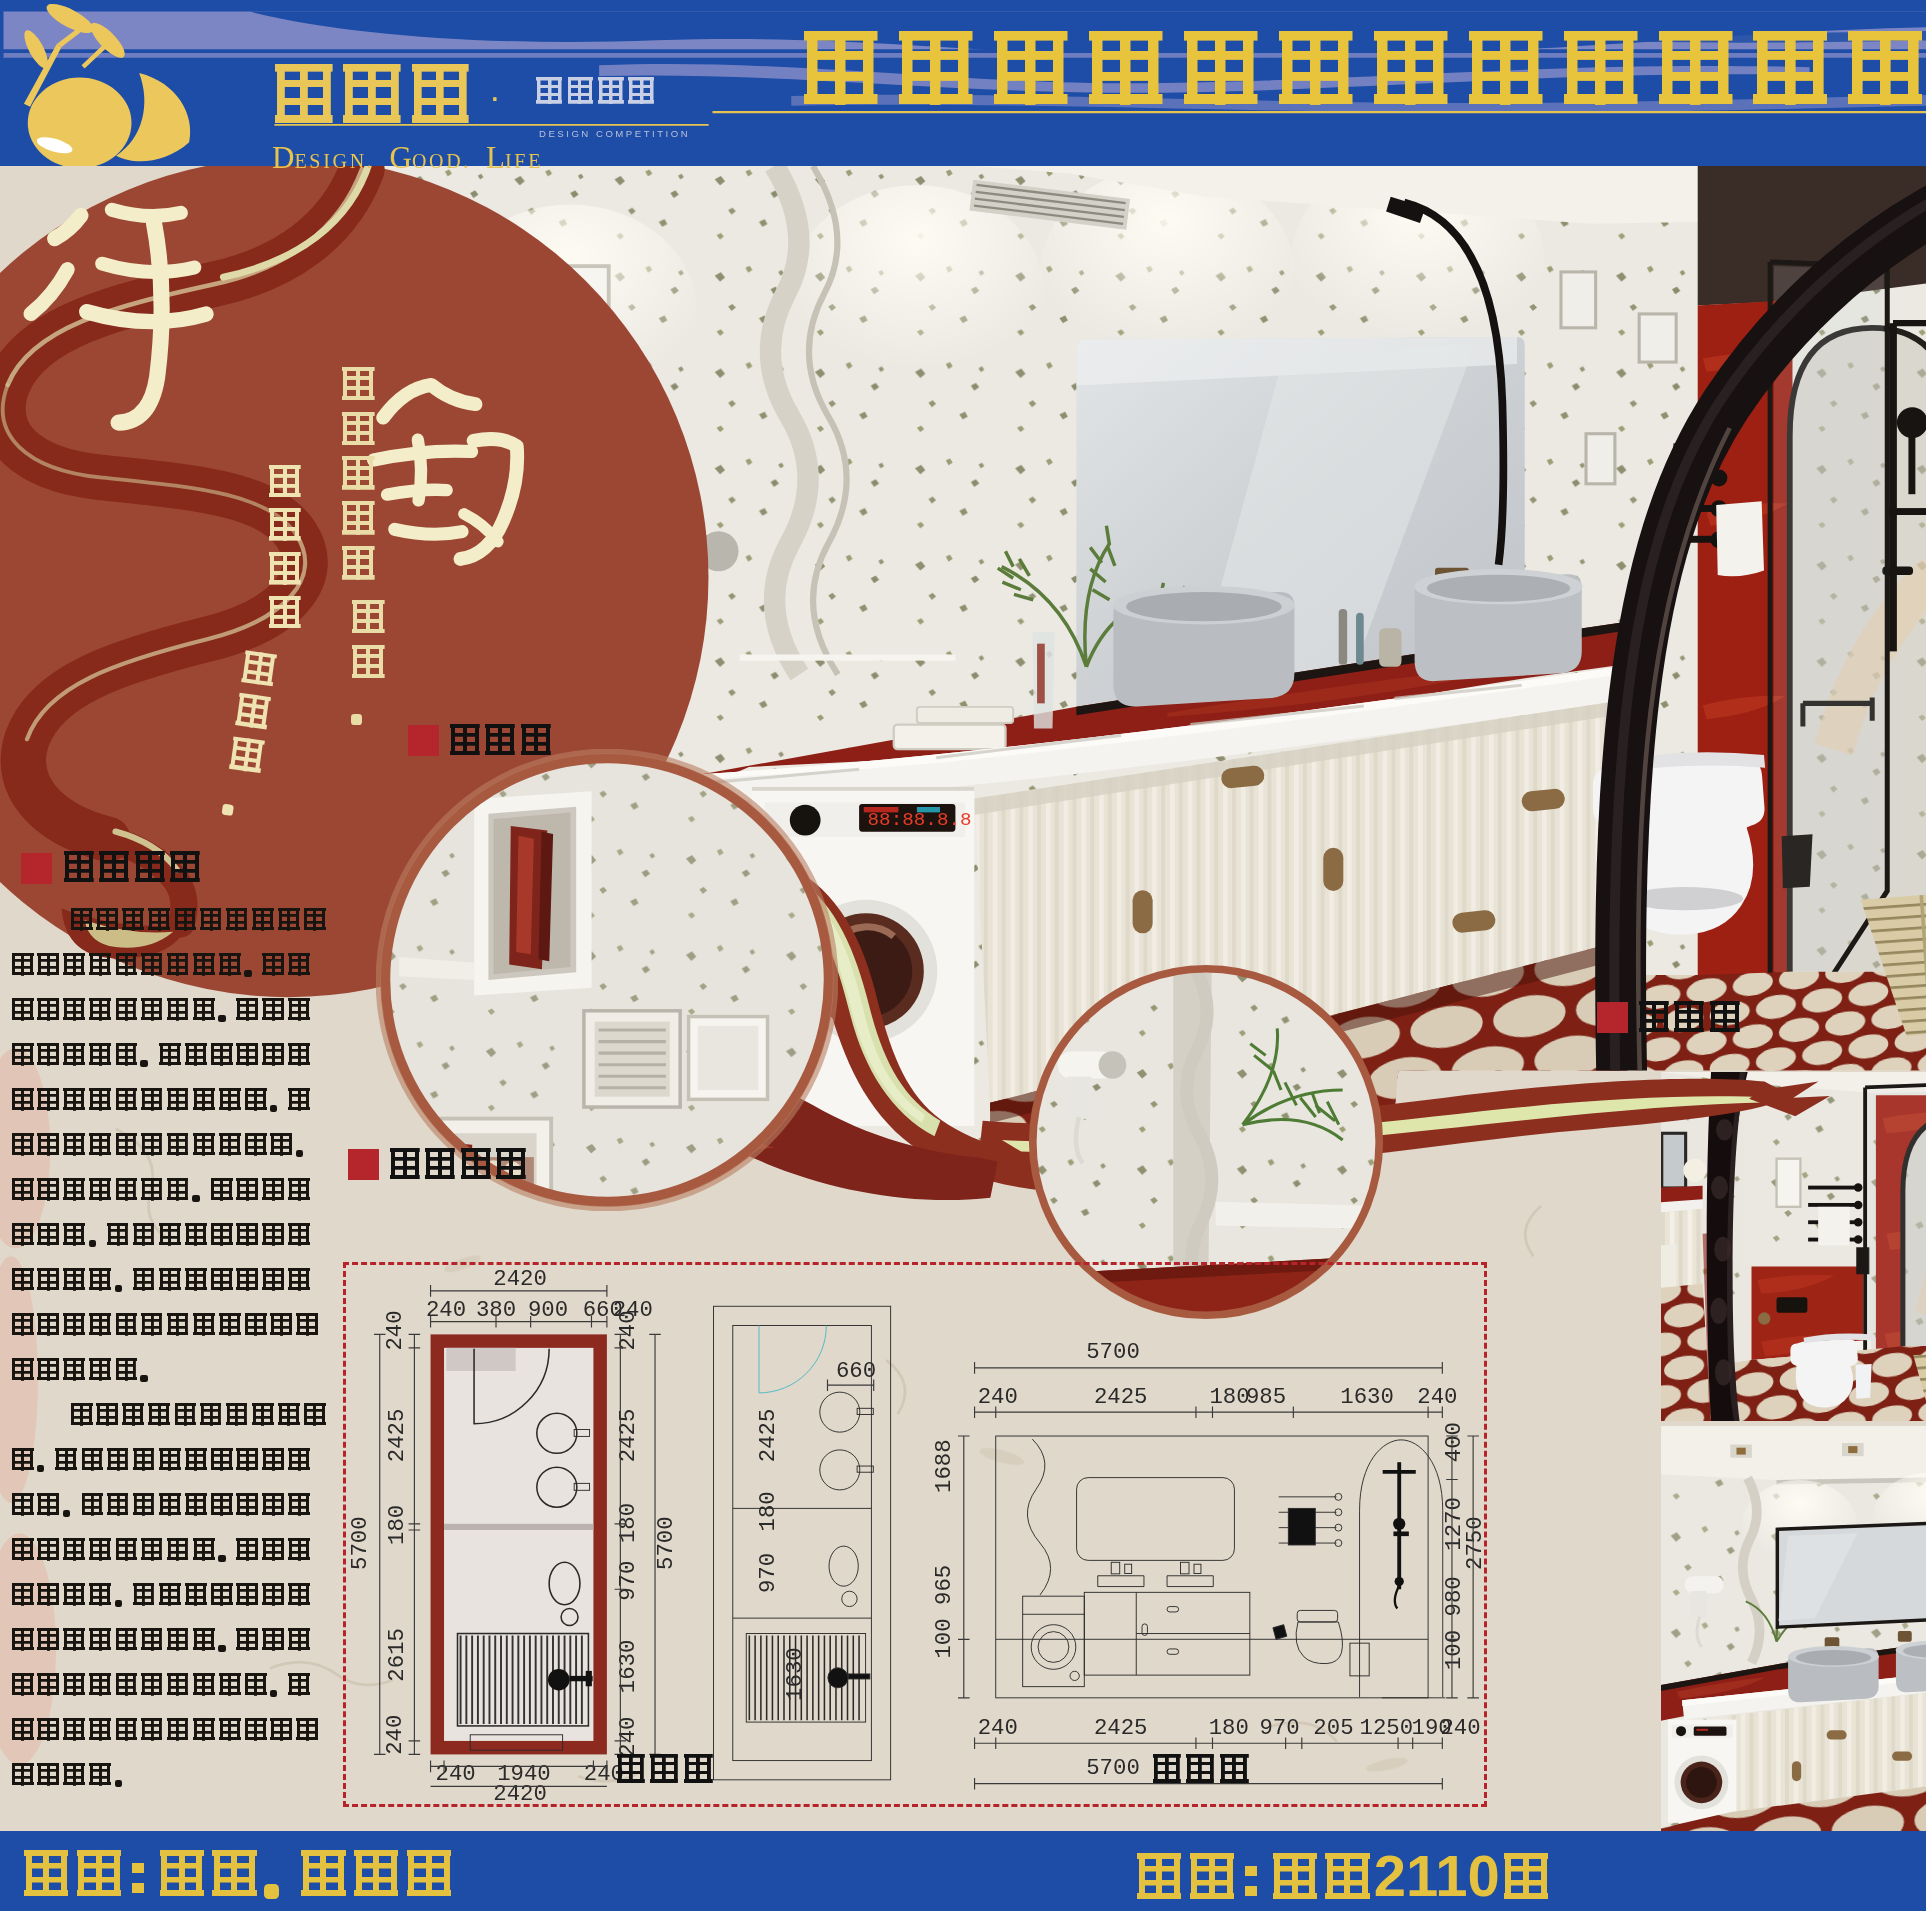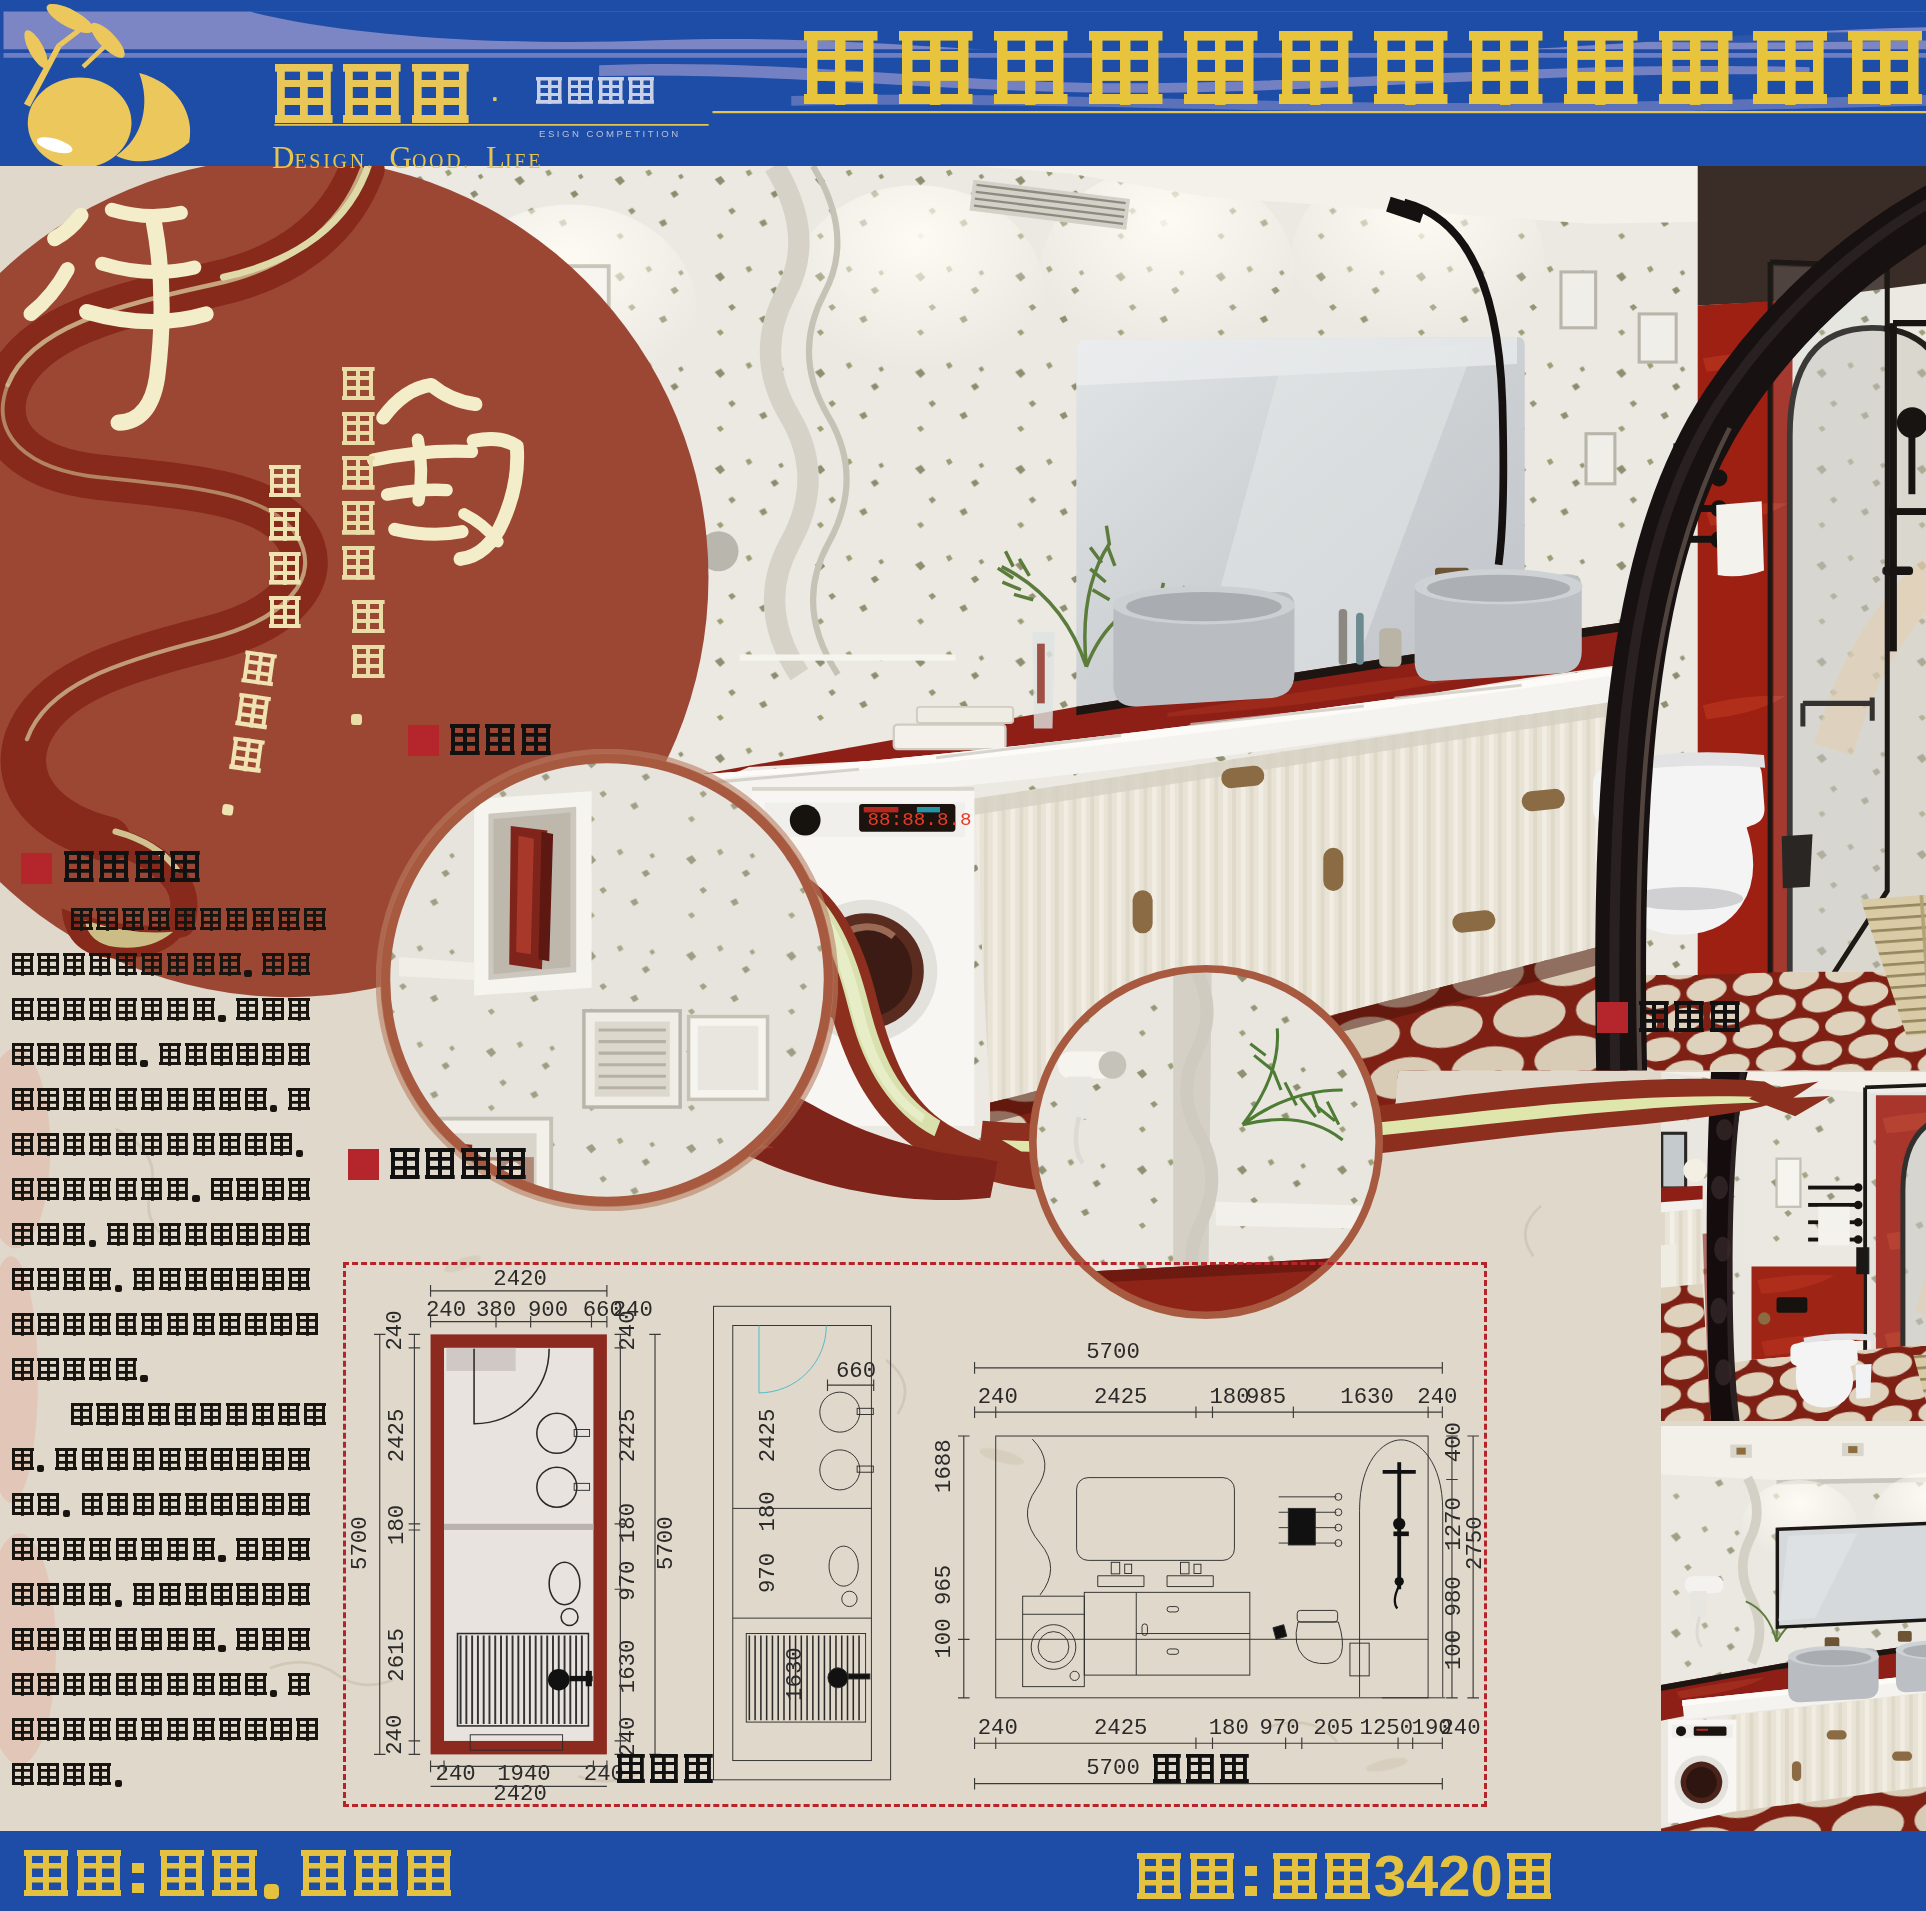--- a/index.html
+++ b/index.html
@@ -470,34 +470,34 @@
    <path d="M30,270 L115,115 L128,122 L46,278 Z"></path>
    <path d="M115,115 L190,58 L197,69 L128,122 Z"></path>
    <path d="M248,105 L180,170 L188,178 L255,115 Z"></path>
   </g>
   <ellipse cx="110" cy="378" rx="48" ry="17" transform="rotate(16 110 378)" fill="#fff"></ellipse>
  </svg>
 
  <div class="abs zh" style="left:270px;top:54px;font-size:71px;color:#e9c658;letter-spacing:7.7px;"><i class="hz"></i><i class="hz"></i><i class="hz"></i></div>
  <div class="abs" style="left:489px;top:77px;font-size:35px;color:#e9c658;">·</div>
  <div class="abs zh" style="left:534px;top:73px;font-size:32px;color:#c9cfe4;letter-spacing:11.6px;"><i class="hz"></i><i class="hz"></i><i class="hz"></i><i class="hz"></i></div>
- <div class="abs" style="left:539px;top:128px;font-size:9.6px;color:#b9c0d8;letter-spacing:2.5px;font-family:'Liberation Sans',sans-serif;">ESIGN COMPETITION</div>
+ <div class="abs" style="left:539px;top:128px;font-size:9.6px;color:#b9c0d8;letter-spacing:2.5px;font-family:'Liberation Sans',sans-serif;">DESIGN COMPETITION</div>
 
  <div class="abs" style="left:272px;top:140px;color:#e7c44e;font-family:'Liberation Serif',serif;white-space:nowrap;">
   <span style="font-size:31px;">D</span><span style="font-size:20px;letter-spacing:2.7px;">ESIGN.</span><span style="font-size:20px;">&nbsp;&nbsp;&nbsp;</span><span style="font-size:31px;">G</span><span style="font-size:20px;letter-spacing:2.7px;">OOD.</span><span style="font-size:20px;">&nbsp;&nbsp;&nbsp;</span><span style="font-size:31px;">L</span><span style="font-size:20px;letter-spacing:2.7px;">IFE</span>
  </div>
 
  <div class="abs zh ttl" style="left:793px;top:18.5px;font-size:88px;color:#e8c33c;white-space:nowrap;"><i class="hz"></i><i class="hz"></i><i class="hz"></i><i class="hz"></i><i class="hz"></i><i class="hz"></i><i class="hz"></i><i class="hz"></i><i class="hz"></i><i class="hz"></i><i class="hz"></i><i class="hz"></i></div>
 </div>
 
 <div class="abs" id="bottombar" style="left:0;top:1831px;width:2703px;height:80px;background:#1d4da6;z-index:20;">
 
  <div class="abs zh" style="left:20px;top:10.8px;font-size:55px;color:#e4c23f;letter-spacing:2.3px;white-space:nowrap;"><i class="hz"></i><i class="hz"></i><i class="hc"></i><i class="hz"></i><i class="hz"></i><i class="hp"></i><i class="hz"></i><i class="hz"></i><i class="hz"></i></div>
 
- <div class="abs" style="left:1133px;top:10.8px;font-size:55px;color:#e4c23f;white-space:nowrap;"><span class="zh"><i class="hz"></i><i class="hz"></i><i class="hc"></i><i class="hz"></i><i class="hz"></i></span><span style="font-weight:bold;font-size:58px;">3420</span><span class="zh"><i class="hz"></i></span></div>
+ <div class="abs" style="left:1133px;top:10.8px;font-size:55px;color:#e4c23f;white-space:nowrap;"><span class="zh"><i class="hz"></i><i class="hz"></i><i class="hc"></i><i class="hz"></i><i class="hz"></i></span><span style="font-weight:bold;font-size:58px;">2110</span><span class="zh"><i class="hz"></i></span></div>
 
 </div>
 
 <svg class="abs" style="left:1661px;top:1072px;" width="607" height="349" viewBox="0 0 1576 906">
  <rect width="1576" height="906" fill="#e9e7e0"></rect>
  <rect width="1576" height="906" fill="url(#spk)" opacity=".5"></rect>
 
  <path d="M0,0 L1576,0 L1576,30 L560,55 L230,30 Z" fill="#f2f0e9"></path>
 
  <rect x="0" y="155" width="68" height="150" fill="#2a2826"></rect>

